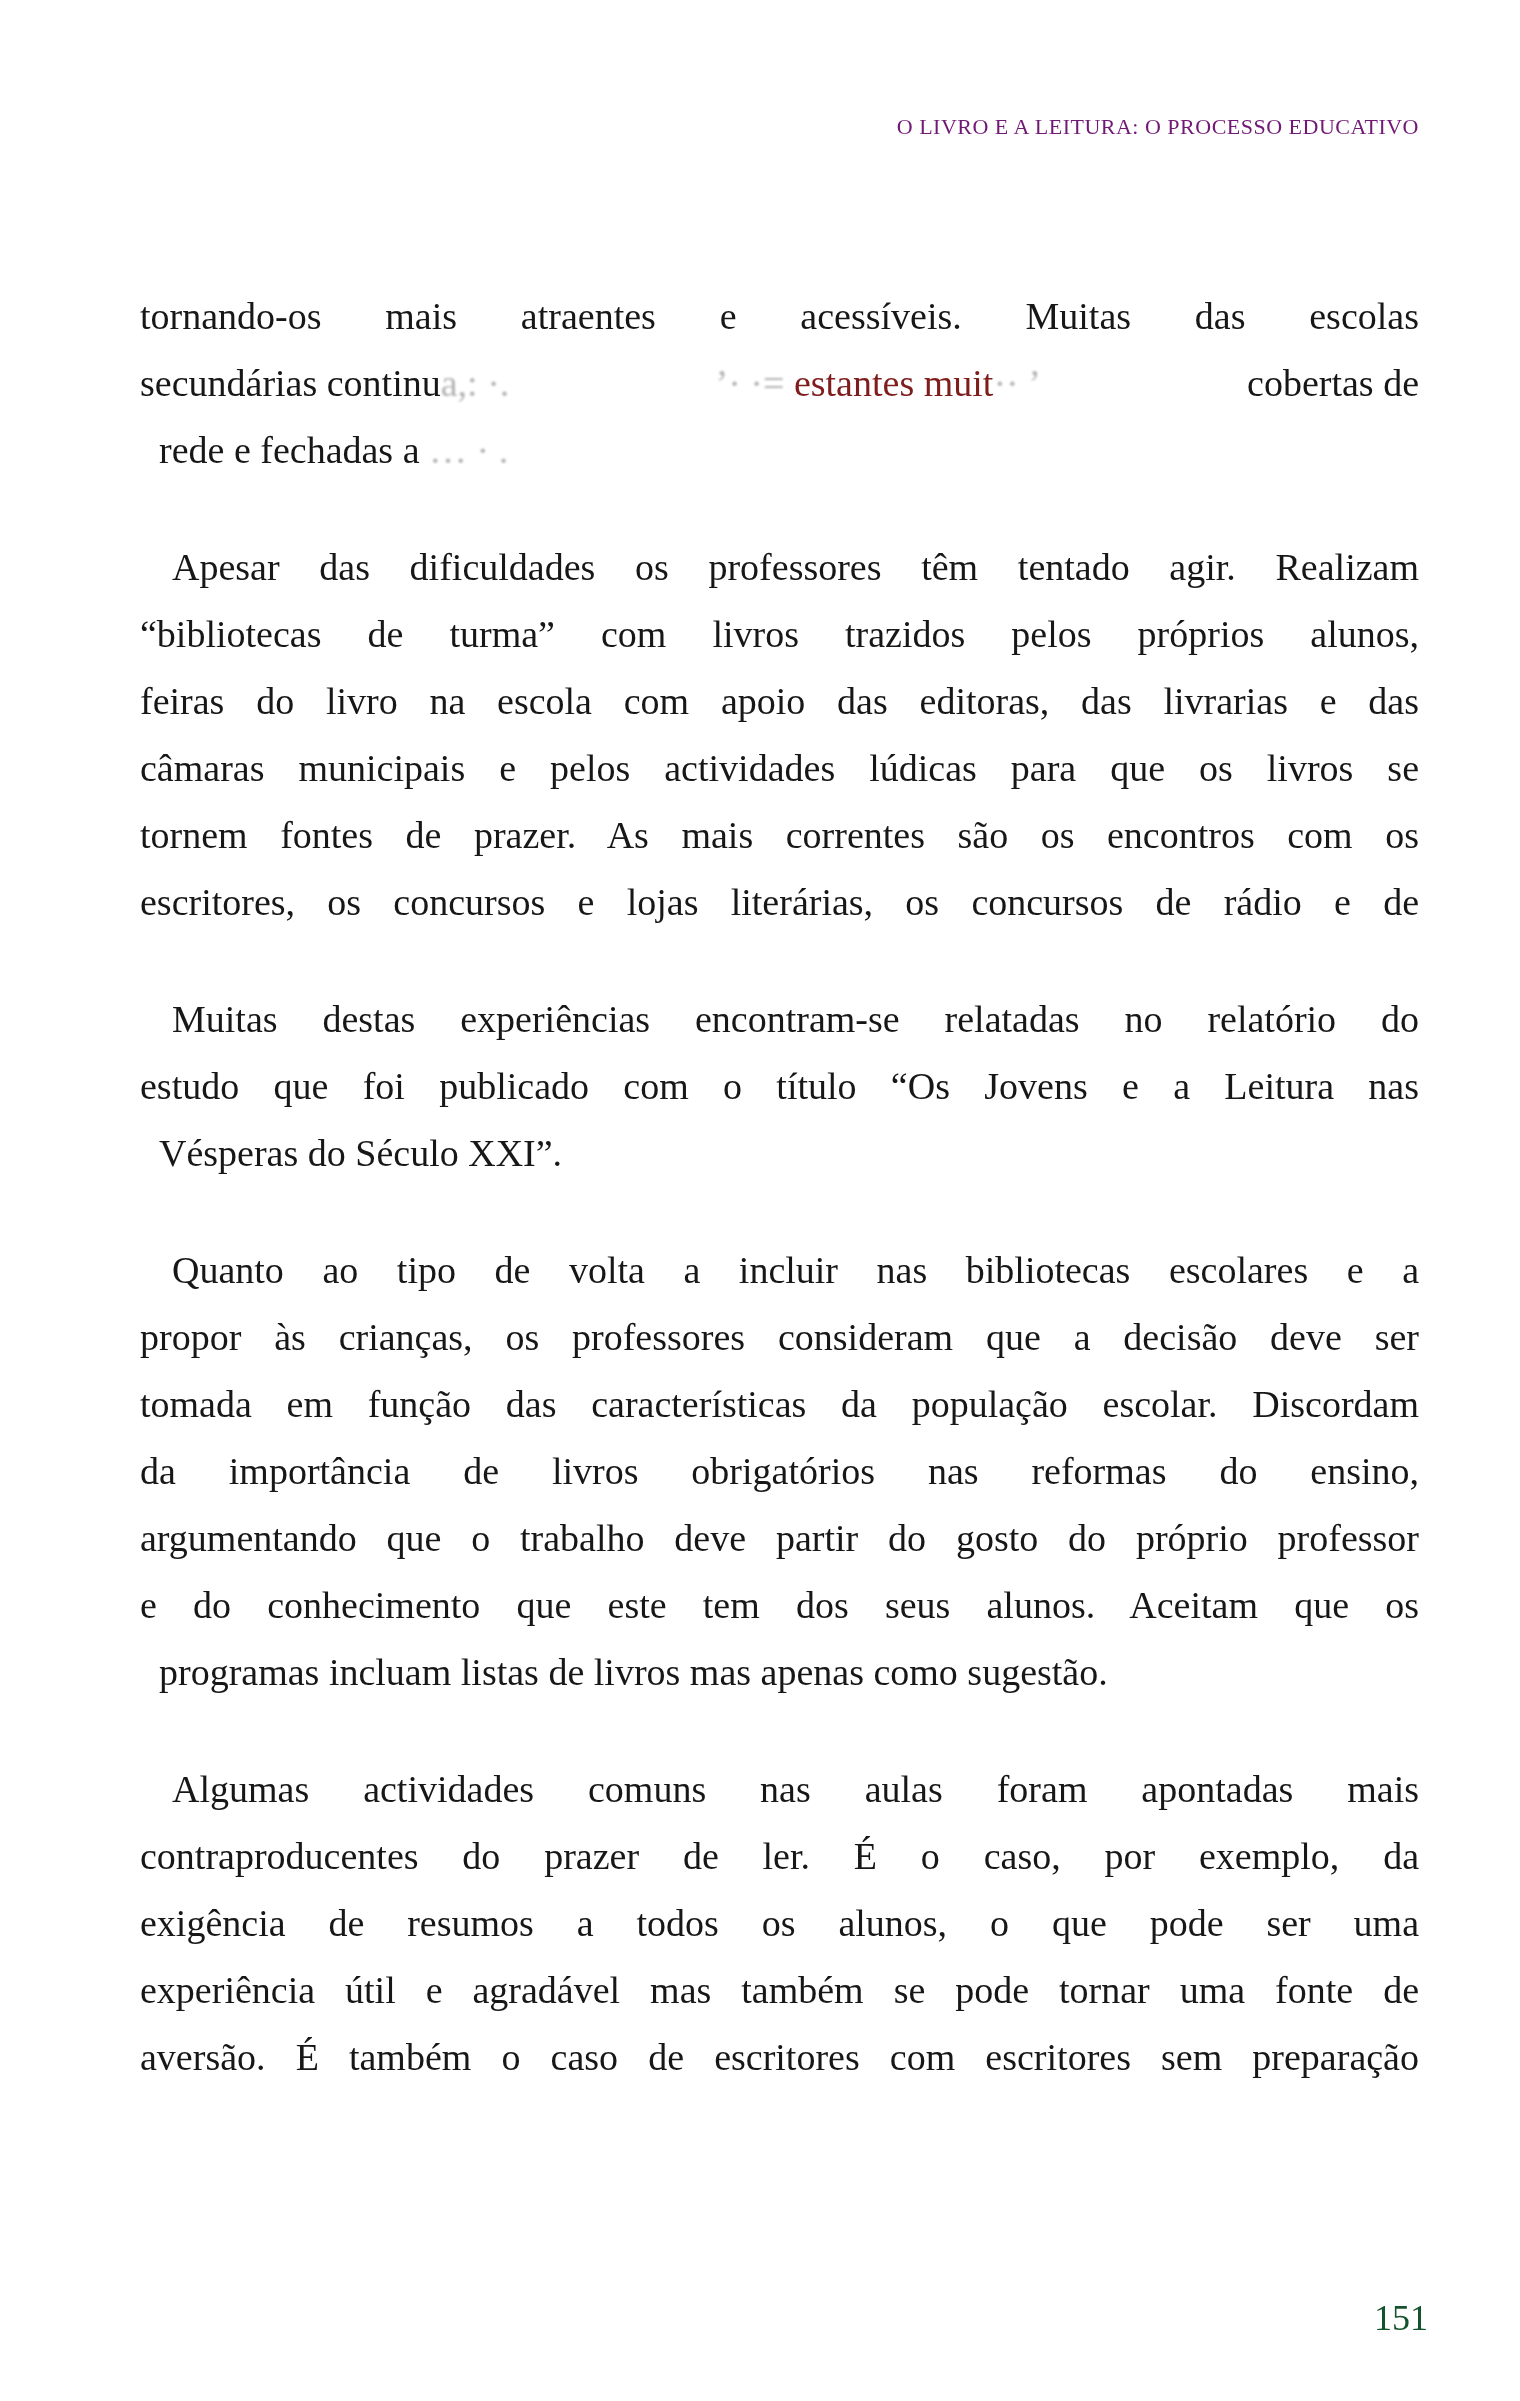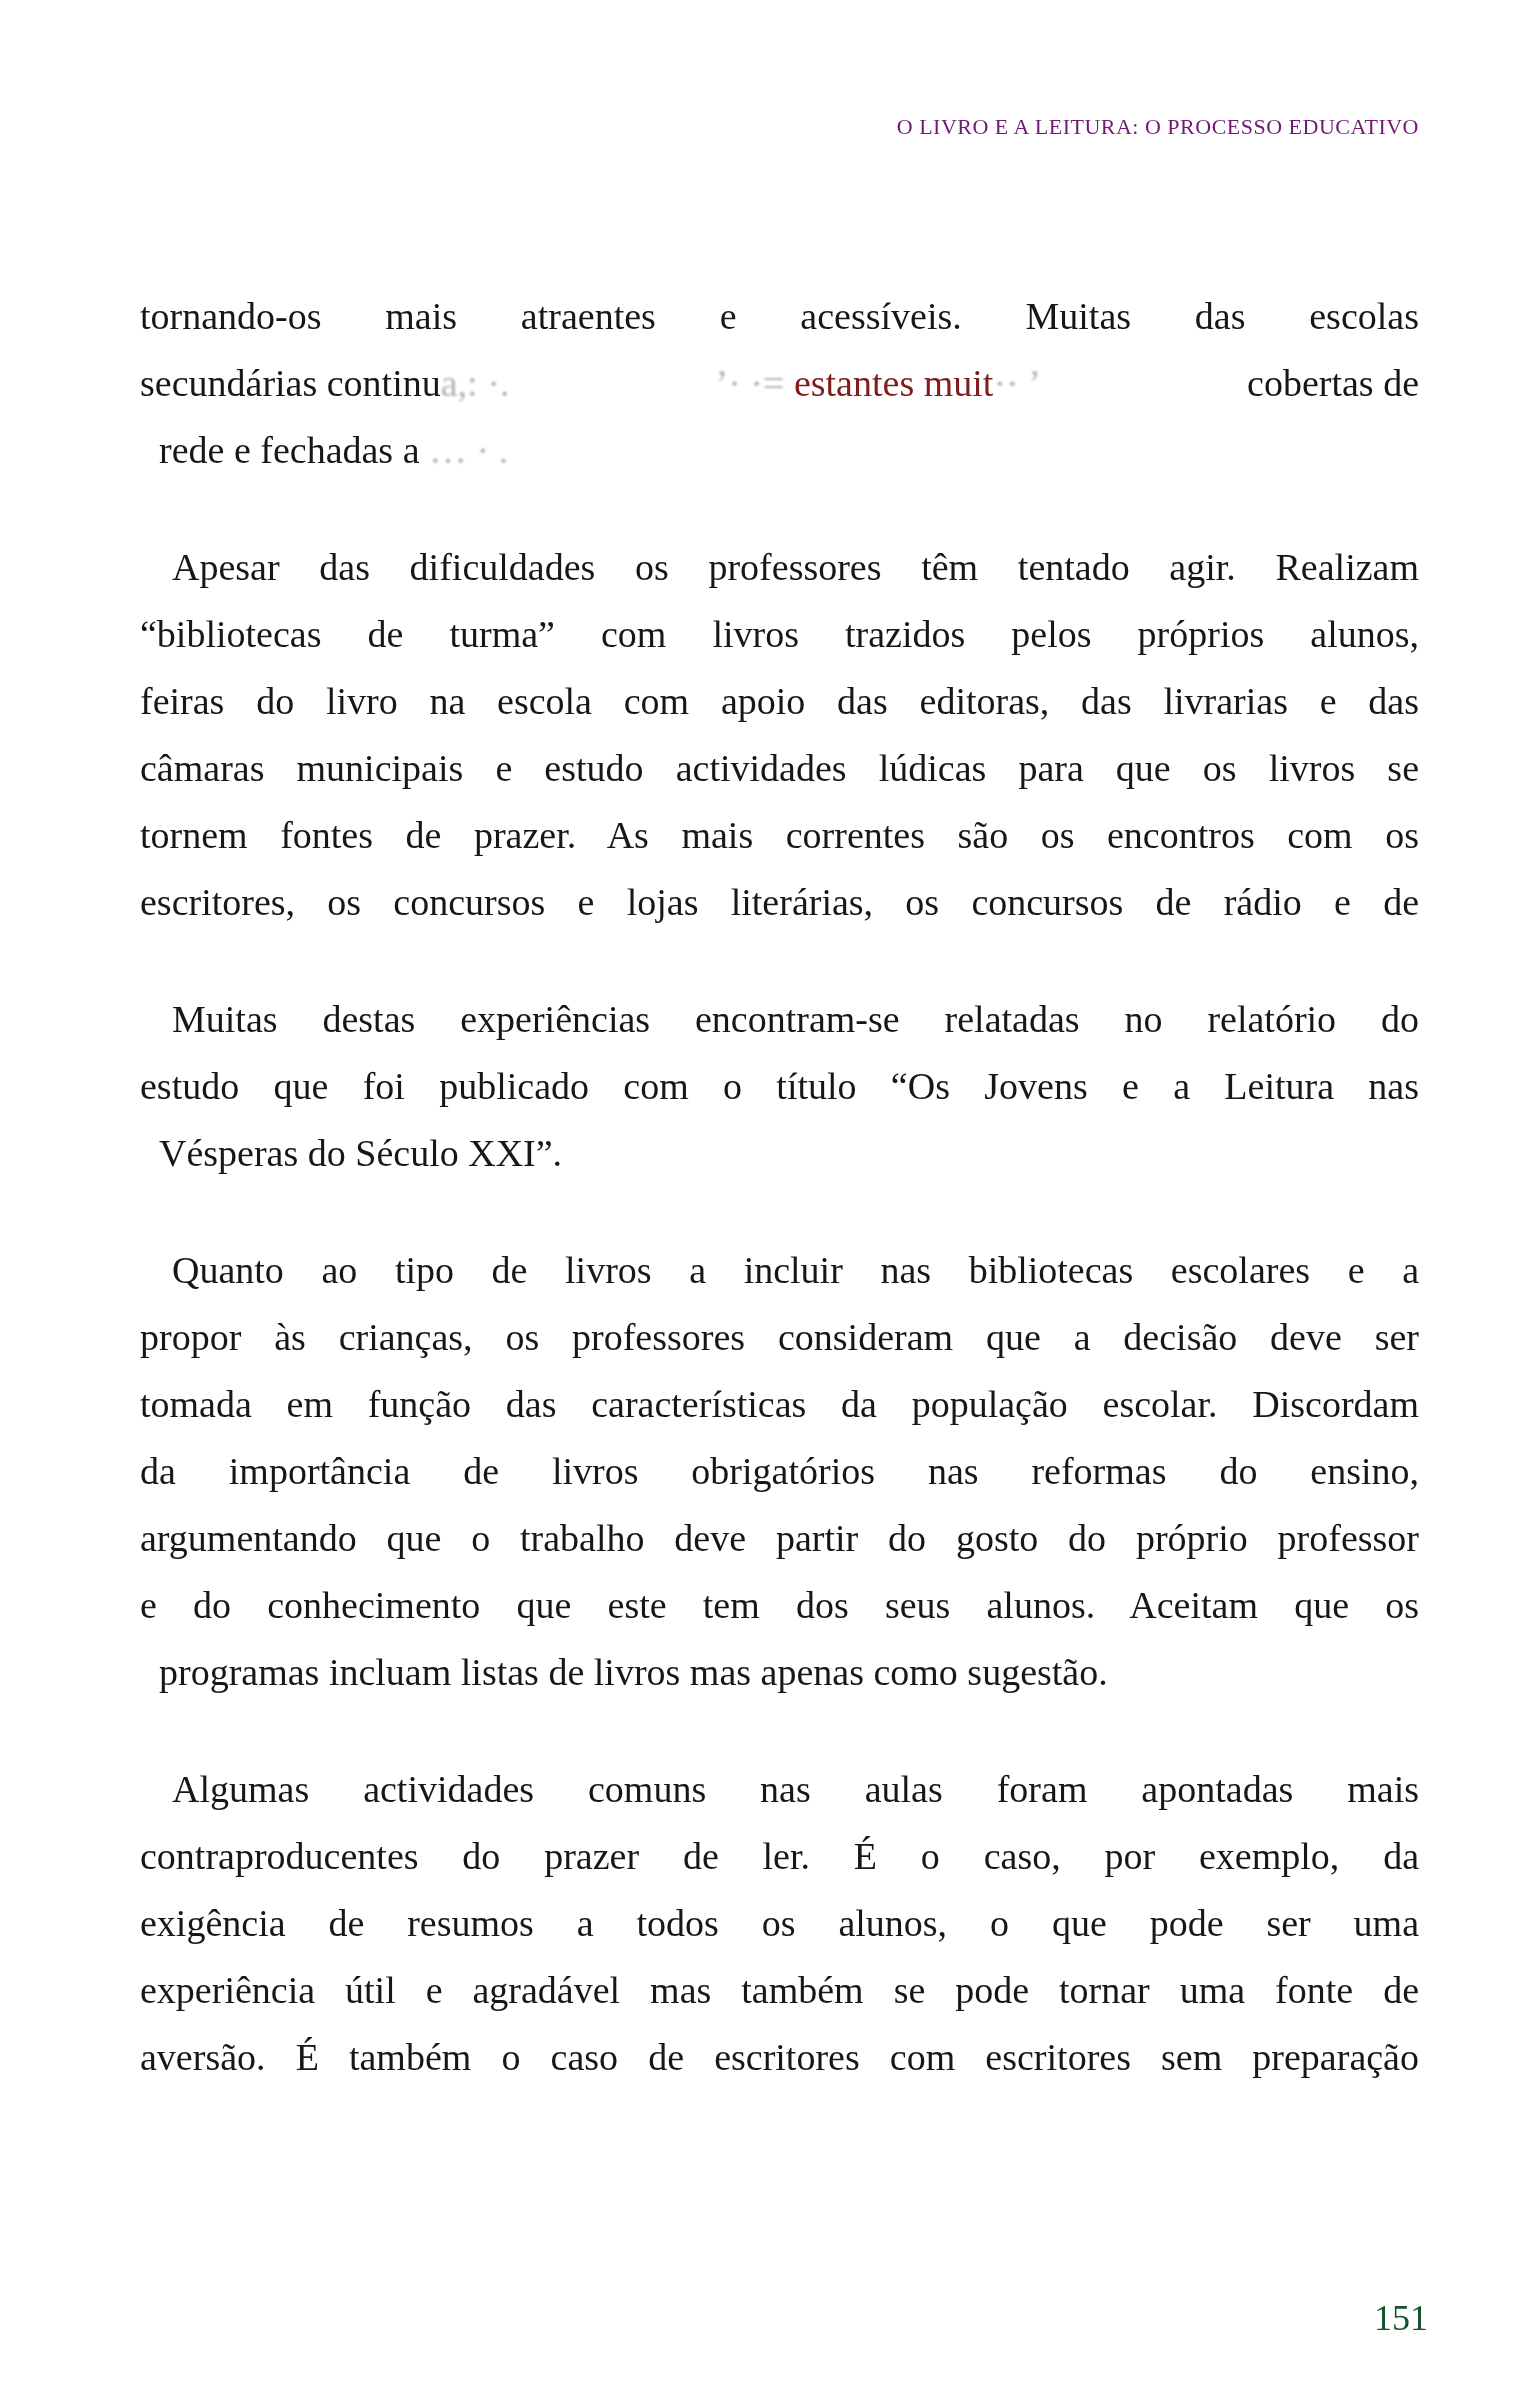--- a/index.html
+++ b/index.html
@@ -46,33 +46,33 @@
       </div>
       <div class="line last">
         <span>rede e fechadas a </span><span class="faint">… ·  .</span>
       </div>
     </div>
 
     <div class="para">
       <div class="line indent">Apesar das dificuldades os professores têm tentado agir. Realizam</div>
       <div class="line">“bibliotecas de turma” com livros trazidos pelos próprios alunos,</div>
       <div class="line">feiras do livro na escola com apoio das editoras, das livrarias e das</div>
-      <div class="line">câmaras municipais e estudo actividades lúdicas para que os livros se</div>
+      <div class="line">câmaras municipais e pelos actividades lúdicas para que os livros se</div>
       <div class="line">tornem fontes de prazer. As mais correntes são os encontros com os</div>
       <div class="line">escritores, os concursos e lojas literárias, os concursos de rádio e de</div>
     </div>
 
     <div class="para">
       <div class="line indent">Muitas destas experiências encontram-se relatadas no relatório do</div>
       <div class="line">estudo que foi publicado com o título “Os Jovens e a Leitura nas</div>
       <div class="line last">Vésperas do Século XXI”.</div>
     </div>
 
     <div class="para">
-      <div class="line indent">Quanto ao tipo de livros a incluir nas bibliotecas escolares e a</div>
+      <div class="line indent">Quanto ao tipo de volta a incluir nas bibliotecas escolares e a</div>
       <div class="line">propor às crianças, os professores consideram que a decisão deve ser</div>
       <div class="line">tomada em função das características da população escolar. Discordam</div>
       <div class="line">da importância de livros obrigatórios nas reformas do ensino,</div>
       <div class="line">argumentando que o trabalho deve partir do gosto do próprio professor</div>
       <div class="line">e do conhecimento que este tem dos seus alunos. Aceitam que os</div>
       <div class="line last">programas incluam listas de livros mas apenas como sugestão.</div>
     </div>
 
     <div class="para">
       <div class="line indent">Algumas actividades comuns nas aulas foram apontadas mais</div>

